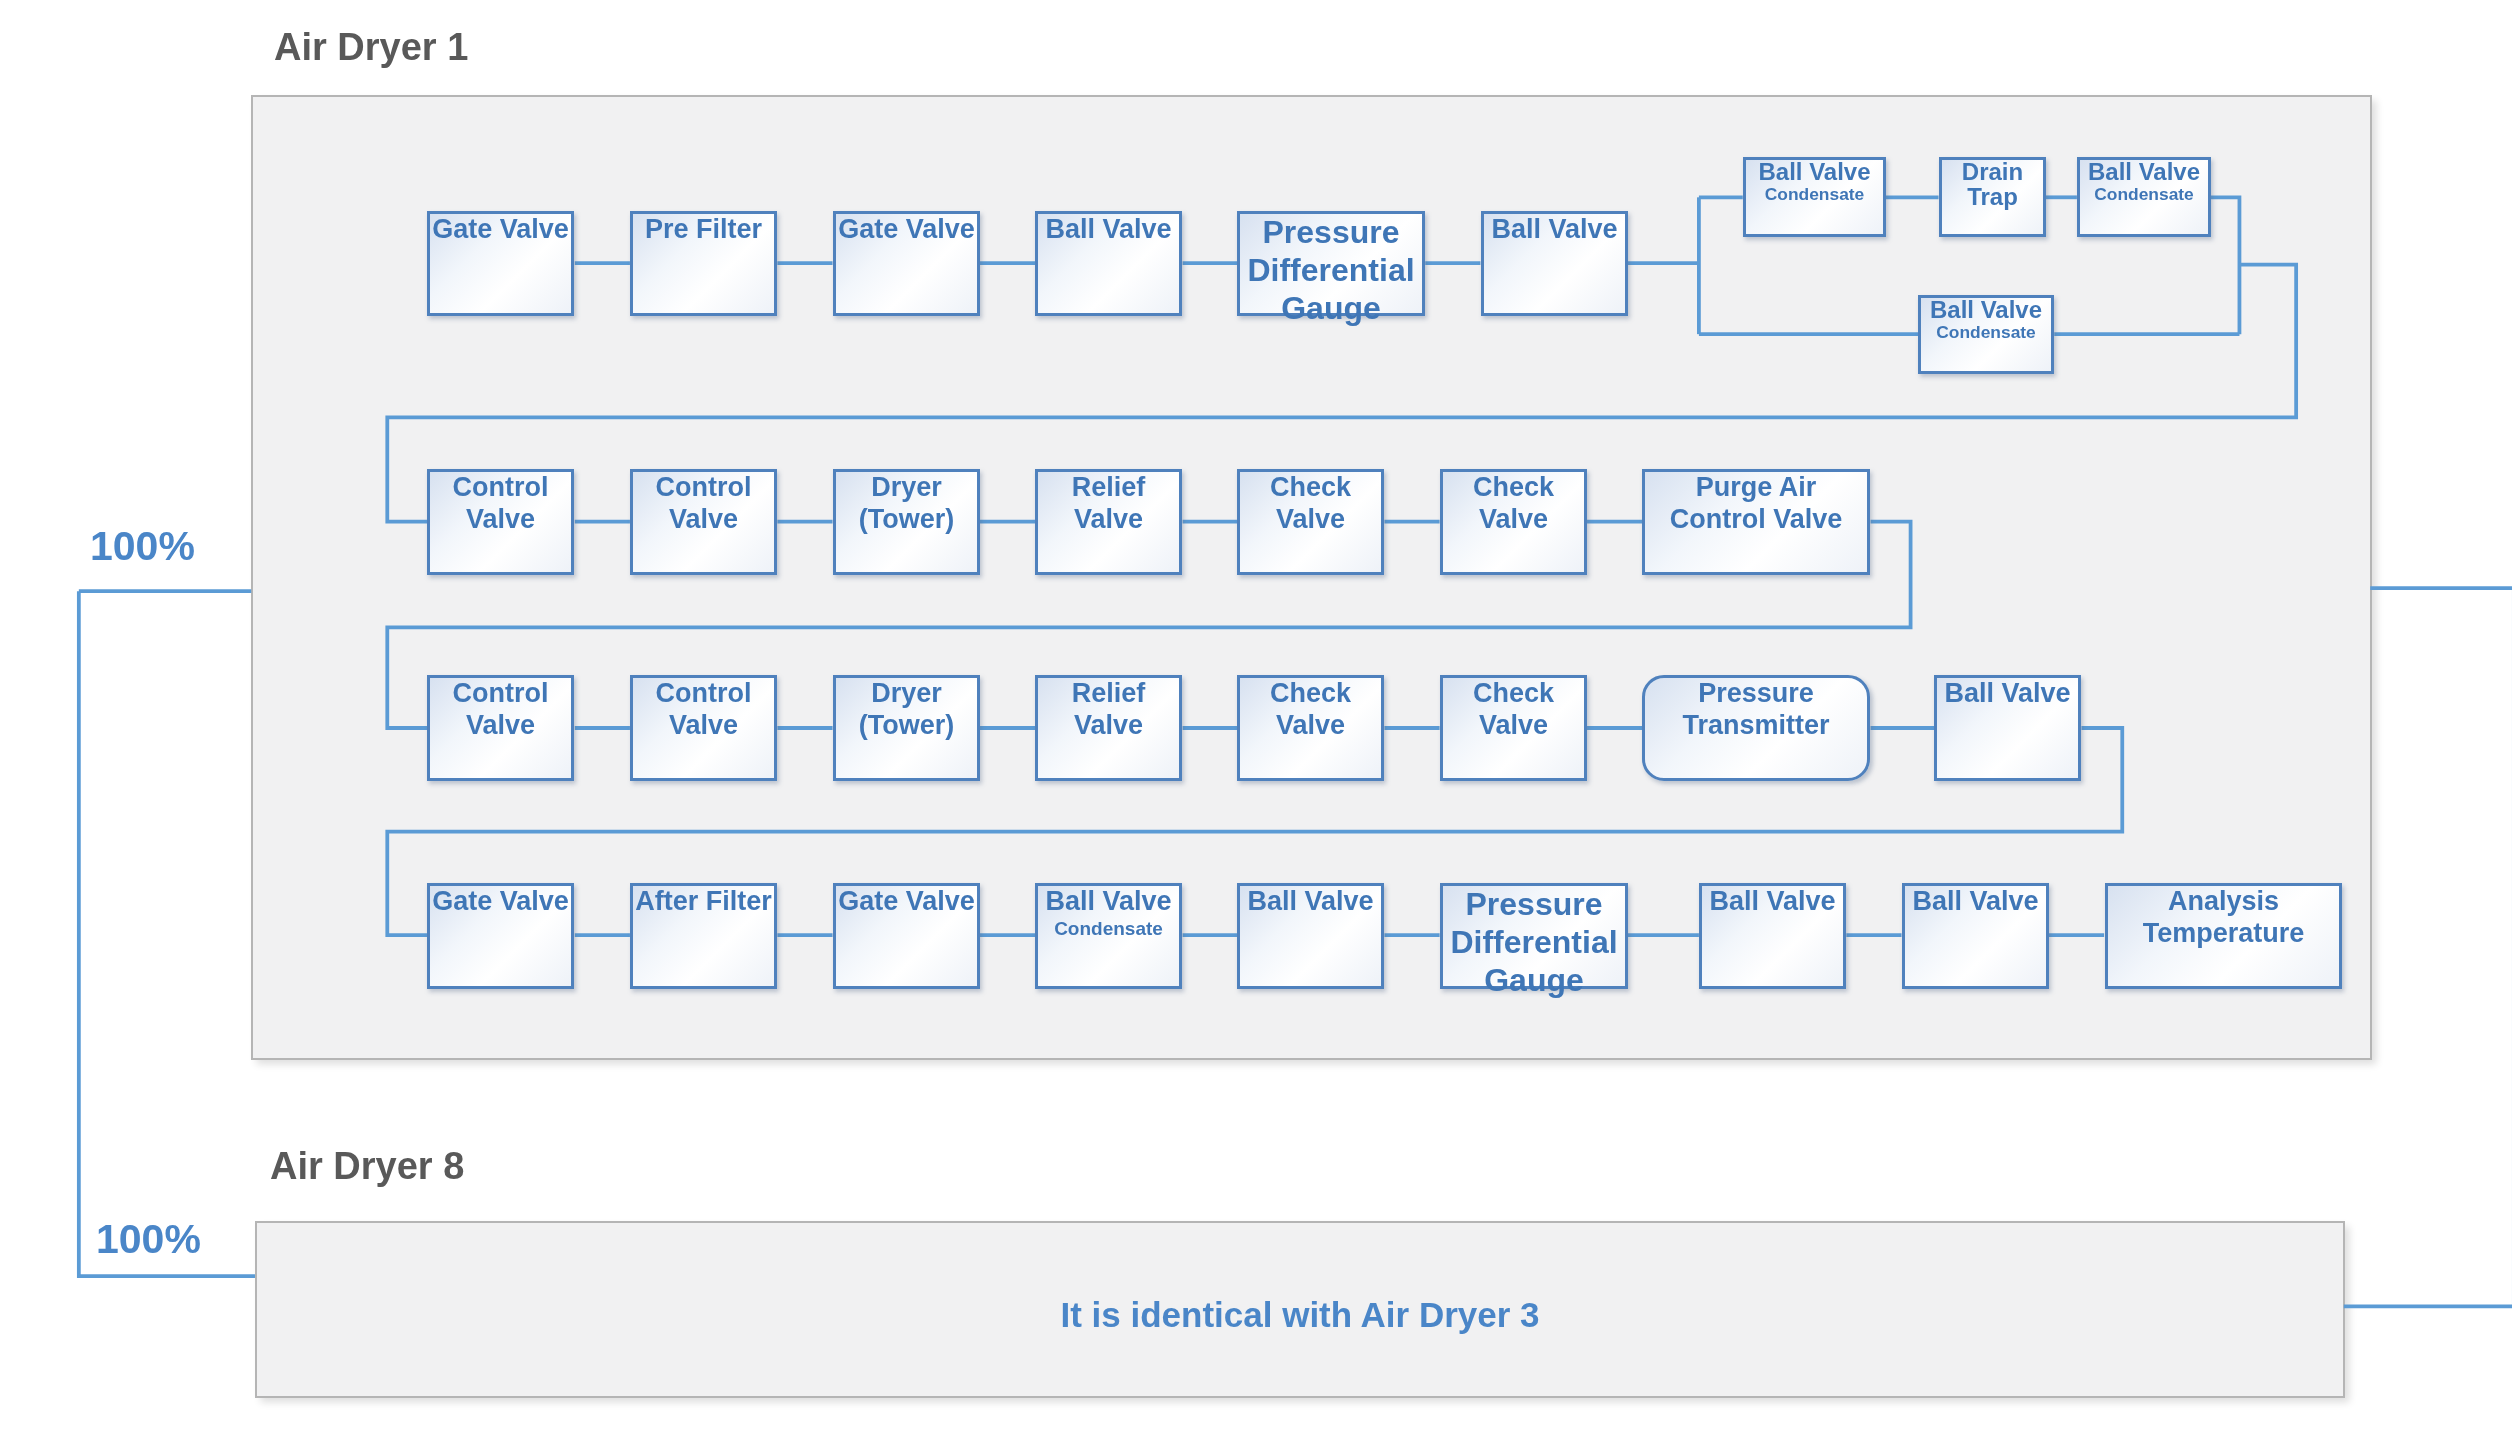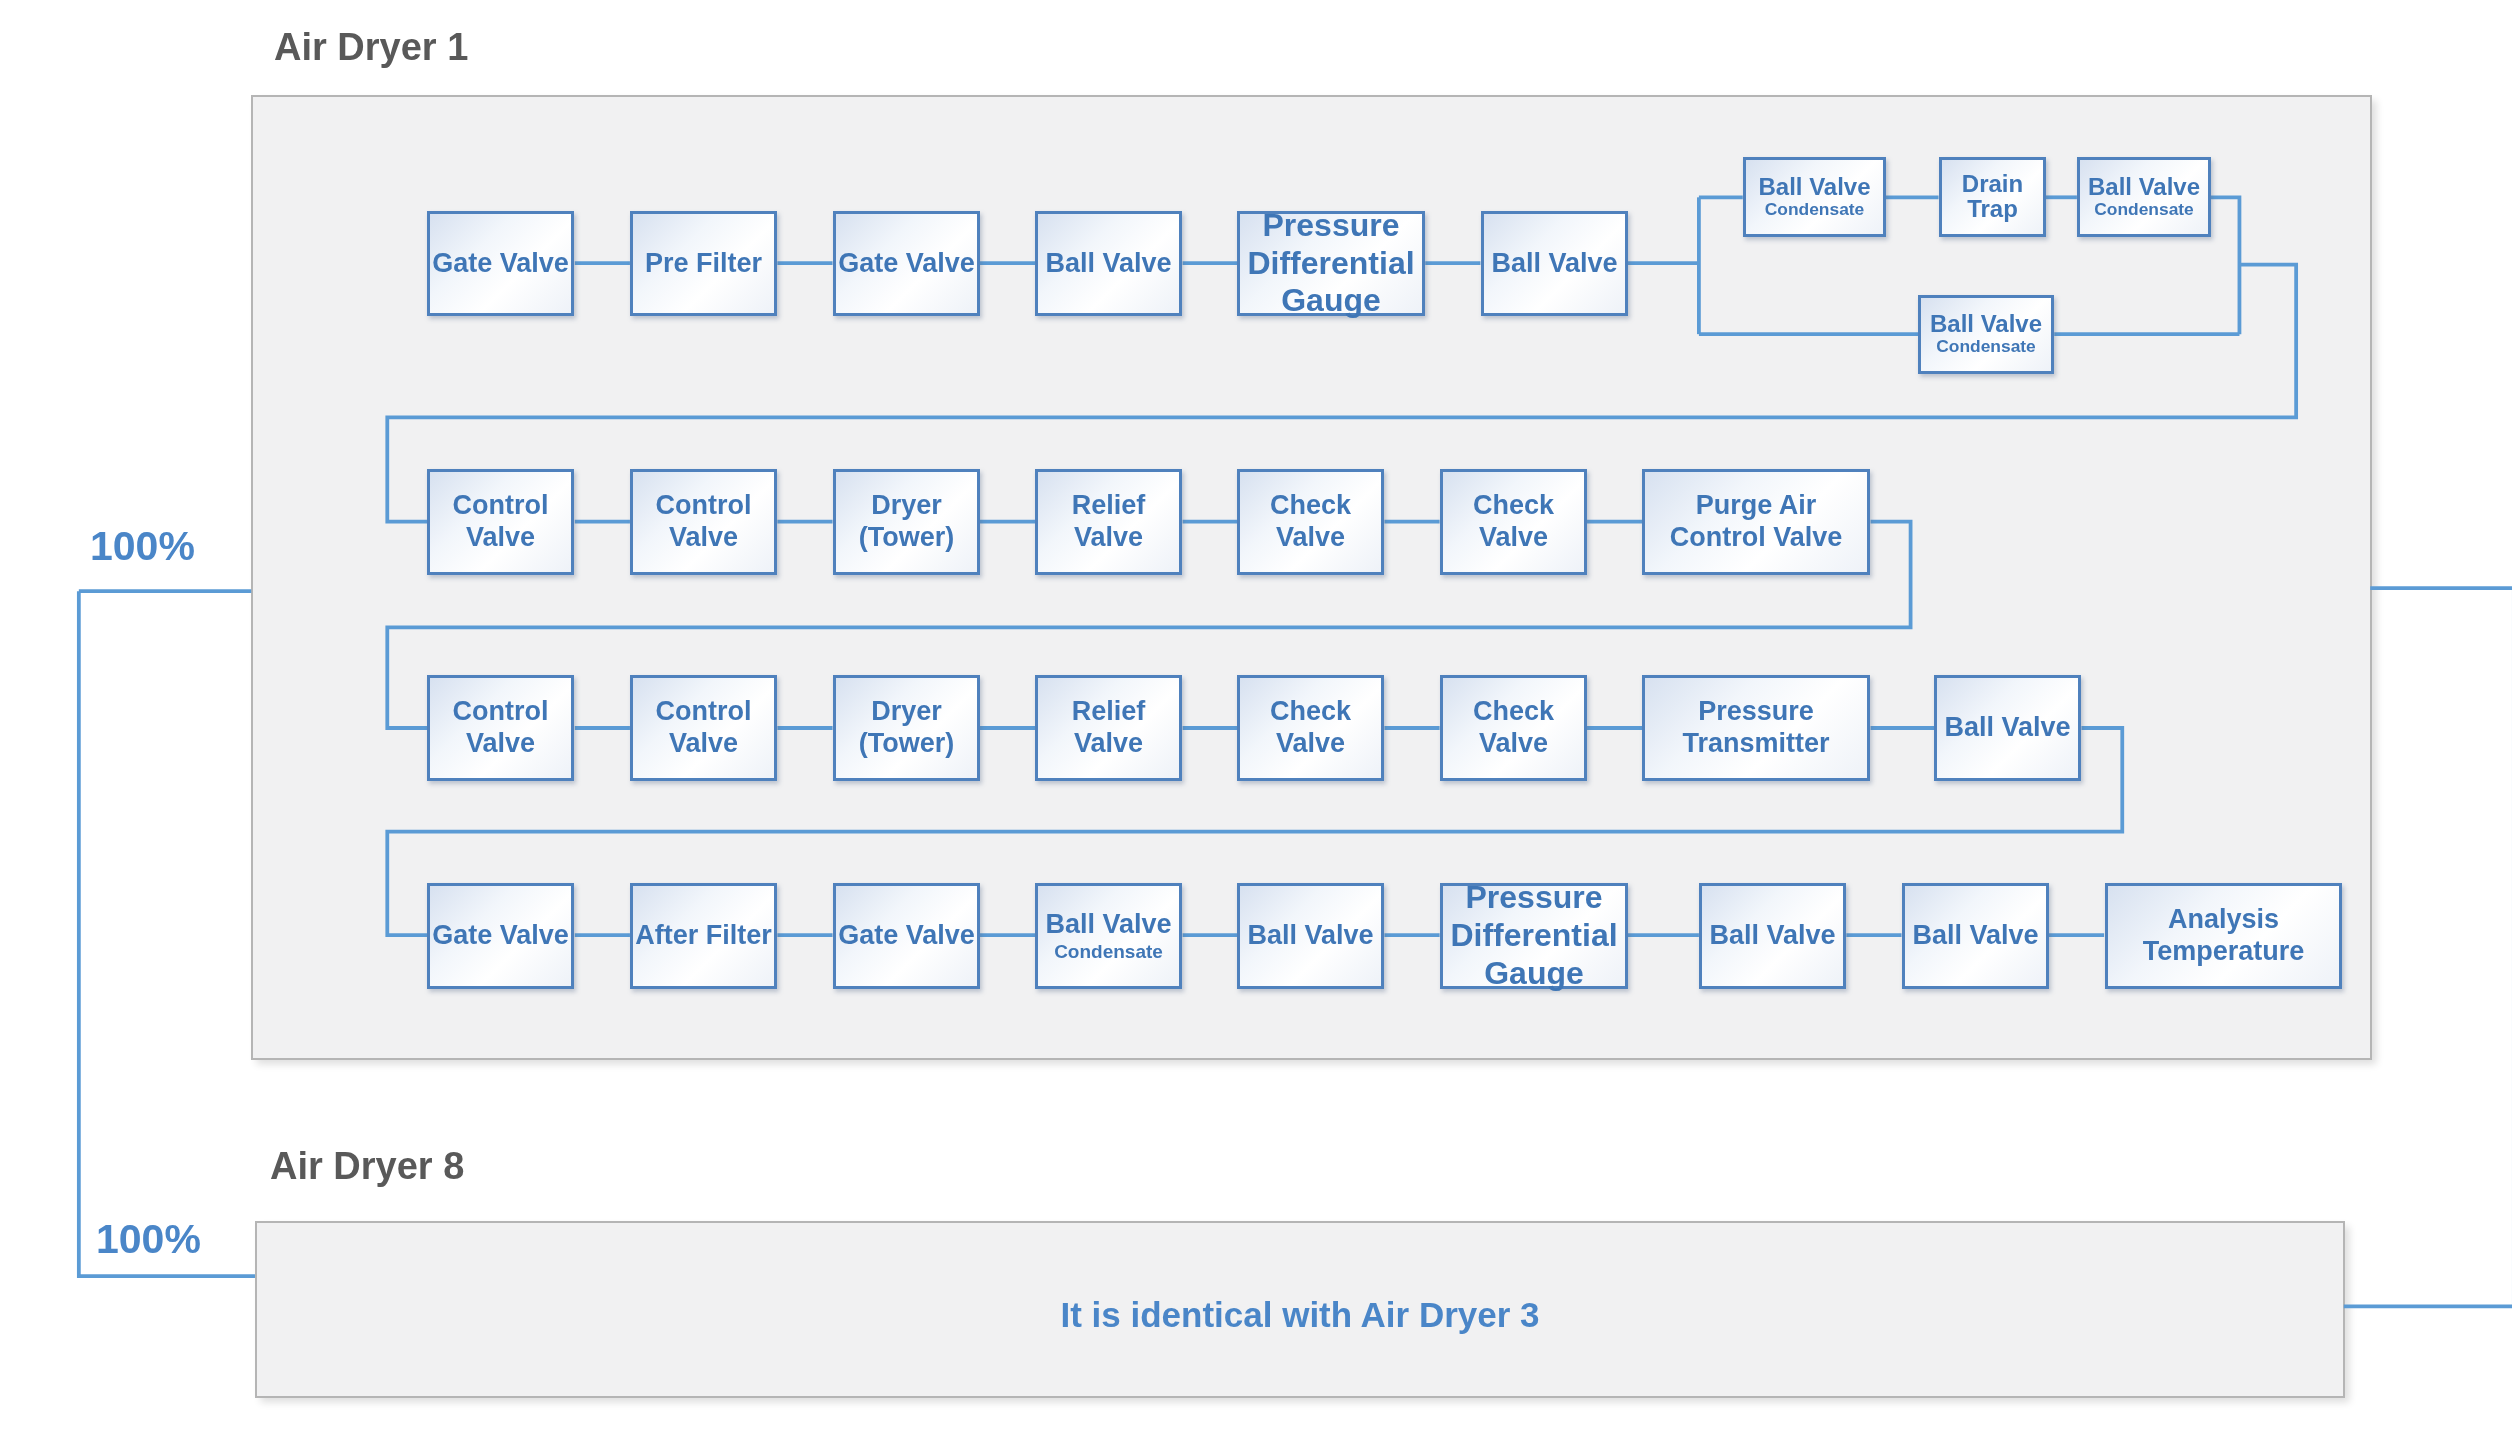--- a/index.html
+++ b/index.html
@@ -10,21 +10,21 @@
     --container-fill:#f1f1f2; --container-border:#b5b5b5;
     --title-text:#595959; --feed-text:#4a86c8;
   }
   .panel{position:absolute;background:var(--container-fill);border:2.3px solid var(--container-border);
          box-sizing:border-box;box-shadow:4.5px 5.3px 7.6px rgba(0,0,0,0.13);}
   #connectors{position:absolute;left:0;top:0;}
   .title{position:absolute;color:var(--title-text);font-size:38px;font-weight:bold;white-space:nowrap;}
   .feed{position:absolute;color:var(--feed-text);font-size:41px;font-weight:bold;white-space:nowrap;}
   .pbox{position:absolute;box-sizing:border-box;border:3.8px solid var(--box-border);
         background:linear-gradient(135deg,#d7e1f0 0%,#f2f6fb 35%,#ffffff 62%,#eef2f8 100%);
-        display:flex;flex-direction:column;align-items:center;justify-content:center;
+        display:flex;flex-direction:column;align-items:center;
         text-align:center;color:var(--box-text);font-weight:bold;
         box-shadow:2.3px 3px 4.5px rgba(90,110,140,0.35);}
   .plabel{font-size:27px;line-height:1.18;}
   .pbox.dense .plabel{font-size:32px;line-height:1.18;}
   .pbox.small .plabel{font-size:24px;line-height:1.04;}
   .psub{font-size:19px;line-height:1.15;}
   .pbox.small .psub{font-size:17.4px;line-height:1.1;}
   #note2{position:absolute;display:flex;align-items:center;justify-content:center;
          color:var(--feed-text);font-size:35px;font-weight:bold;box-sizing:border-box;padding-top:10.6px;}
 </style>
@@ -155,21 +155,21 @@
     </div>
     <div class="pbox" style="left: 992px; top: 675px; width: 147px; height: 106px;">
       <div class="plabel">Relief Valve</div>
     </div>
     <div class="pbox" style="left: 1194px; top: 675px; width: 147px; height: 106px;">
       <div class="plabel">Check Valve</div>
     </div>
     <div class="pbox" style="left: 1397px; top: 675px; width: 147px; height: 106px;">
       <div class="plabel">Check Valve</div>
     </div>
-    <div class="pbox" style="left: 1599px; top: 675px; width: 228px; height: 106px;">
+    <div class="pbox" style="left: 1599px; top: 675px; width: 228px; height: 106px; border-radius: 22px;">
       <div class="plabel">Pressure Transmitter</div>
     </div>
     <div class="pbox" style="left: 1891px; top: 675px; width: 147px; height: 106px;">
       <div class="plabel">Ball Valve</div>
     </div>
     <div class="pbox" style="left: 384px; top: 883px; width: 147px; height: 106px;">
       <div class="plabel">Gate Valve</div>
     </div>
     <div class="pbox" style="left: 587px; top: 883px; width: 147px; height: 106px;">
       <div class="plabel">After Filter</div>

